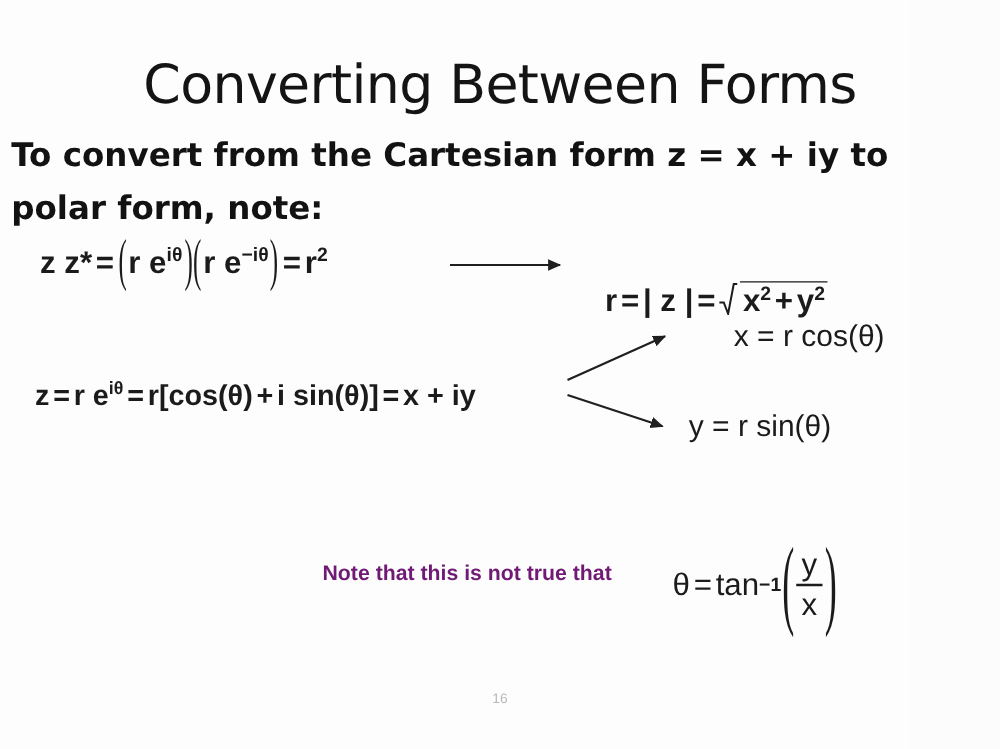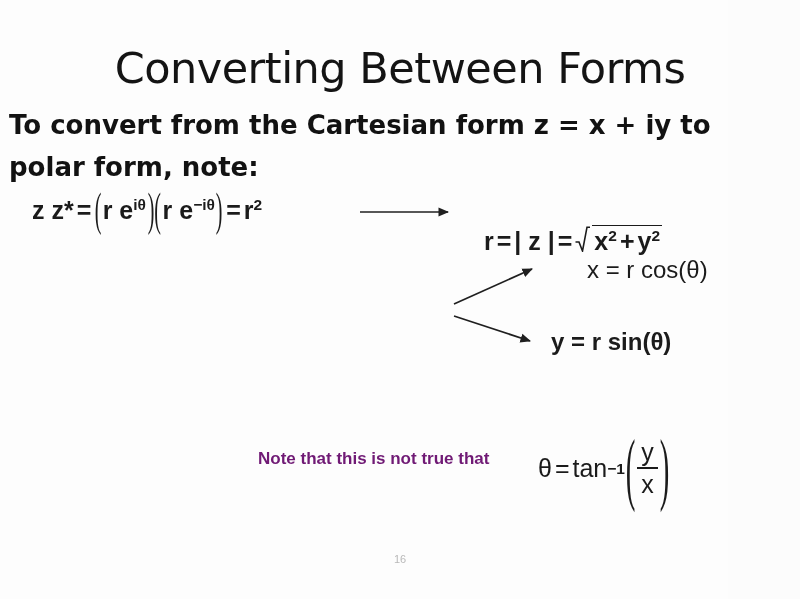--- a/index.html
+++ b/index.html
@@ -128,21 +128,21 @@
     left: 551px;
     top: 256px;
     font-size: 24px;
     font-weight: normal;
     margin-left: 36px;
   }
   #eq-ysin {
     left: 551px;
     top: 328px;
     font-size: 24px;
-    font-weight: bold;
+    font-weight: normal;
   }
 
   
   #note-text {
     position: absolute;
     left: 258px;
     top: 449px;
     font-family: "Liberation Sans", sans-serif;
     font-size: 17px;
     font-weight: bold;
@@ -223,20 +223,23 @@
   <div class="math" id="eq-zzstar">
     <span>z z*</span><span class="op">=</span><span class="bigparen">(</span><span>r e</span><sup>iθ</sup><span class="bigparen">)(</span><span>r e</span><sup>−iθ</sup><span class="bigparen">)</span><span class="op">=</span><span>r</span><sup>2</sup>
   </div>
 
   <div class="math" id="eq-modulus">
     <span>r</span><span class="op">=</span><span>| z |</span><span class="op">=</span><span class="radical"><svg class="radsign" viewBox="0 0 15 26">
           <path d="M0.5,16 L4,16 L7.5,25 L12,1.2 L15,1.2" fill="none" stroke="#1b1b1b" stroke-width="1.6" stroke-linejoin="miter" stroke-linecap="butt"></path>
         </svg><span class="radbody"><span>x</span><sup>2</sup><span class="op">+</span><span>y</span><sup>2</sup></span></span>
   </div>
 
+  <div class="math" id="eq-euler">
+    <span>z</span><span class="op">=</span><span>r e</span><sup>iθ</sup><span class="op">=</span><span>r[cos(θ)</span><span class="op">+</span><span>i sin(θ)]</span><span class="op">=</span><span>x + iy</span>
+  </div>
 
   <div class="math" id="eq-xcos">x = r cos(θ)</div>
 
   <div class="math" id="eq-ysin">y = r sin(θ)</div>
 
   <div id="note-text">Note that this is not true that</div>
 
   <div class="math" id="eq-theta">
     <span>θ</span>
       <span class="op">=</span>

